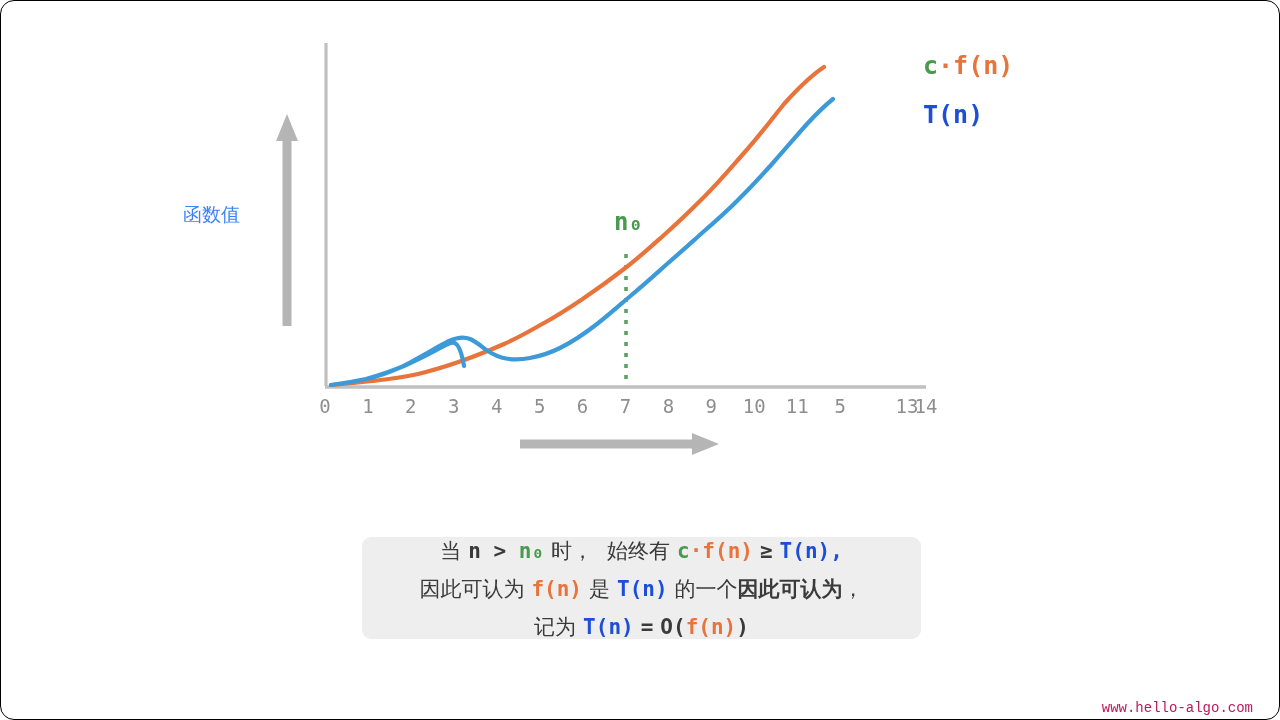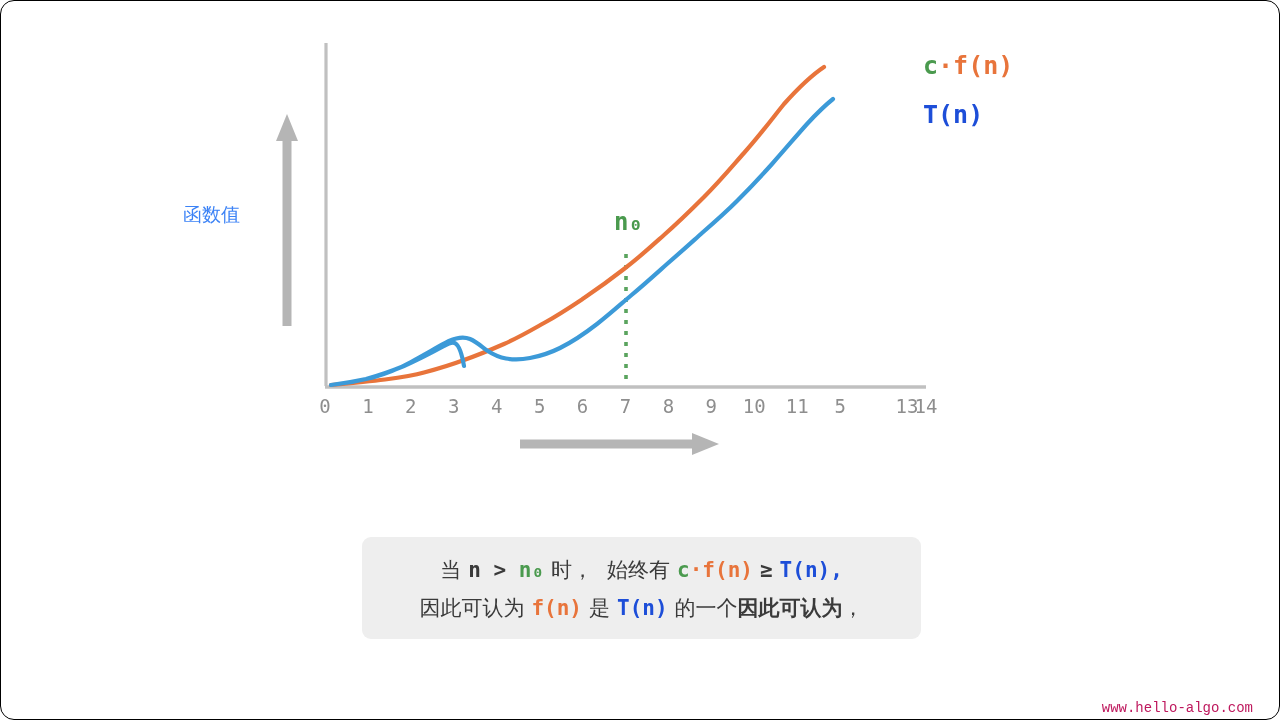--- a/index.html
+++ b/index.html
@@ -234,17 +234,18 @@
 
   <div id="ylabel">函数值</div>
 
 
   <div id="caption-box">
 
     <div class="cap-line"><span>当</span><span class="sp"></span><span class="mono c-dark">n &gt; </span><span class="mono c-green">n₀</span><span class="sp"></span><span>时，</span><span class="sp"></span><span class="sp"></span><span>始终有</span><span class="sp"></span><span class="mono c-green">c</span><span class="mono c-orange">·f(n)</span><span class="sp"></span><span class="mono c-dark">≥</span><span class="sp"></span><span class="mono c-blue">T(n),</span></div>
 
     <div class="cap-line"><span>因此可认为</span><span class="sp"></span><span class="mono c-orange">f(n)</span><span class="sp"></span><span>是</span><span class="sp"></span><span class="mono c-blue">T(n)</span><span class="sp"></span><span>的一个</span><span class="bold-cn">因此可认为</span><span>，</span></div>
 
+    <div class="cap-line"><span>记为</span><span class="sp"></span><span class="mono c-blue">T(n)</span><span class="sp"></span><span class="mono c-dark">=</span><span class="sp"></span><span class="mono c-dark">O(</span><span class="mono c-orange">f(n)</span><span class="mono c-dark">)</span></div>
   </div>
 
   <div id="watermark">www.hello-algo.com</div>
 
 </div>
 
 </body></html>

